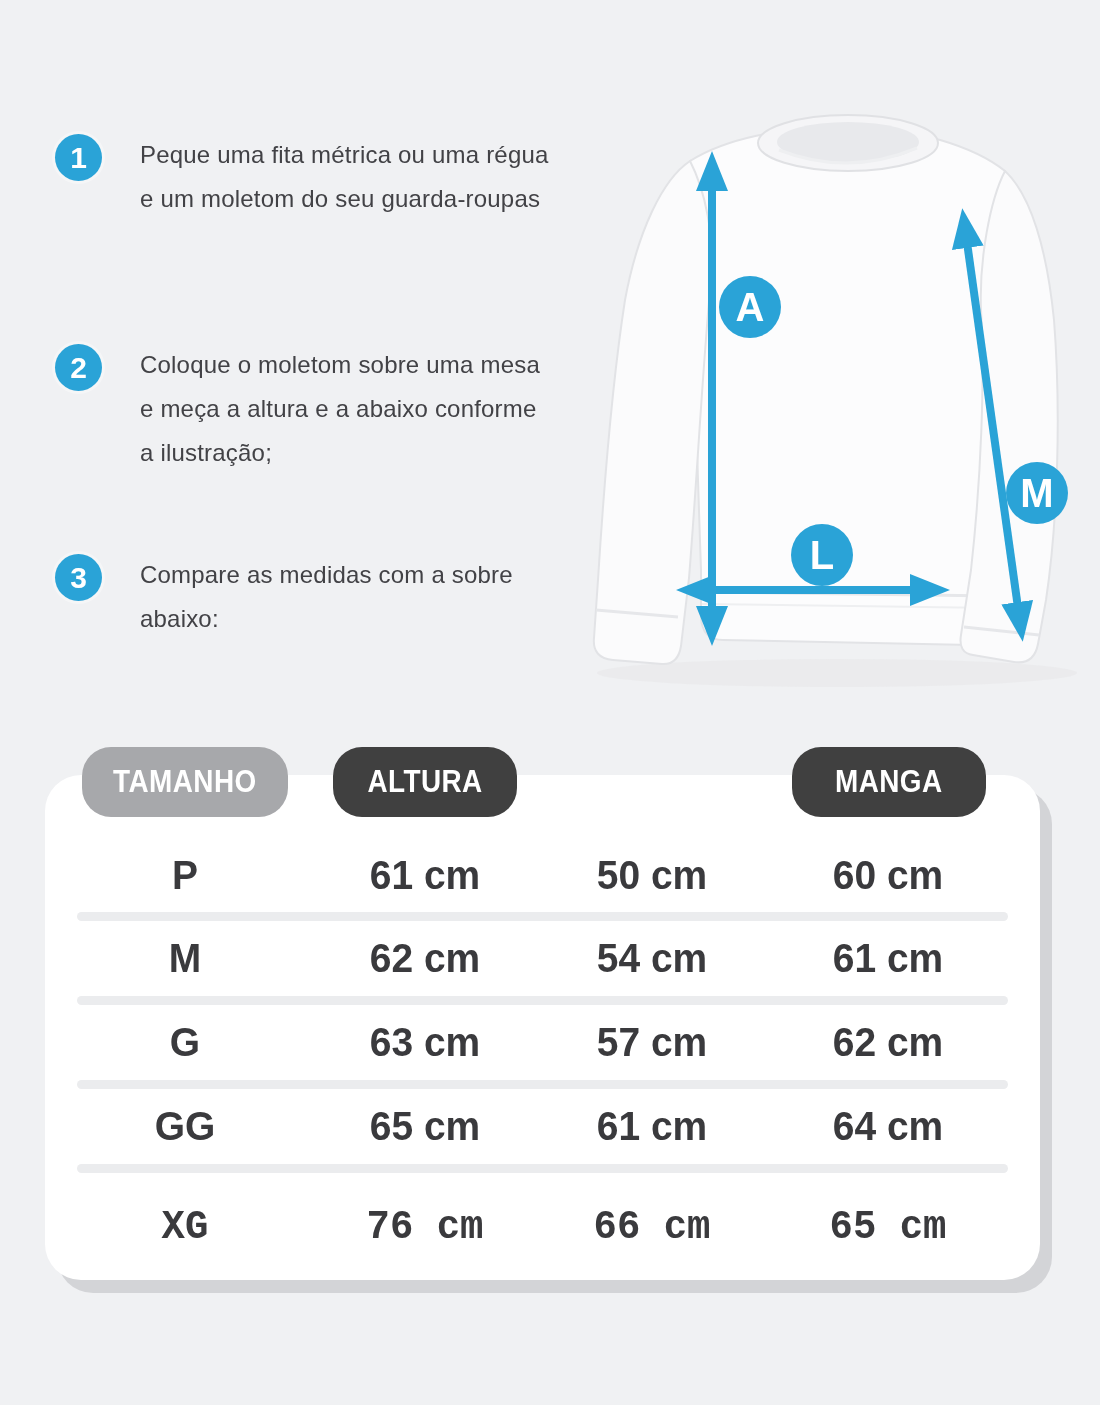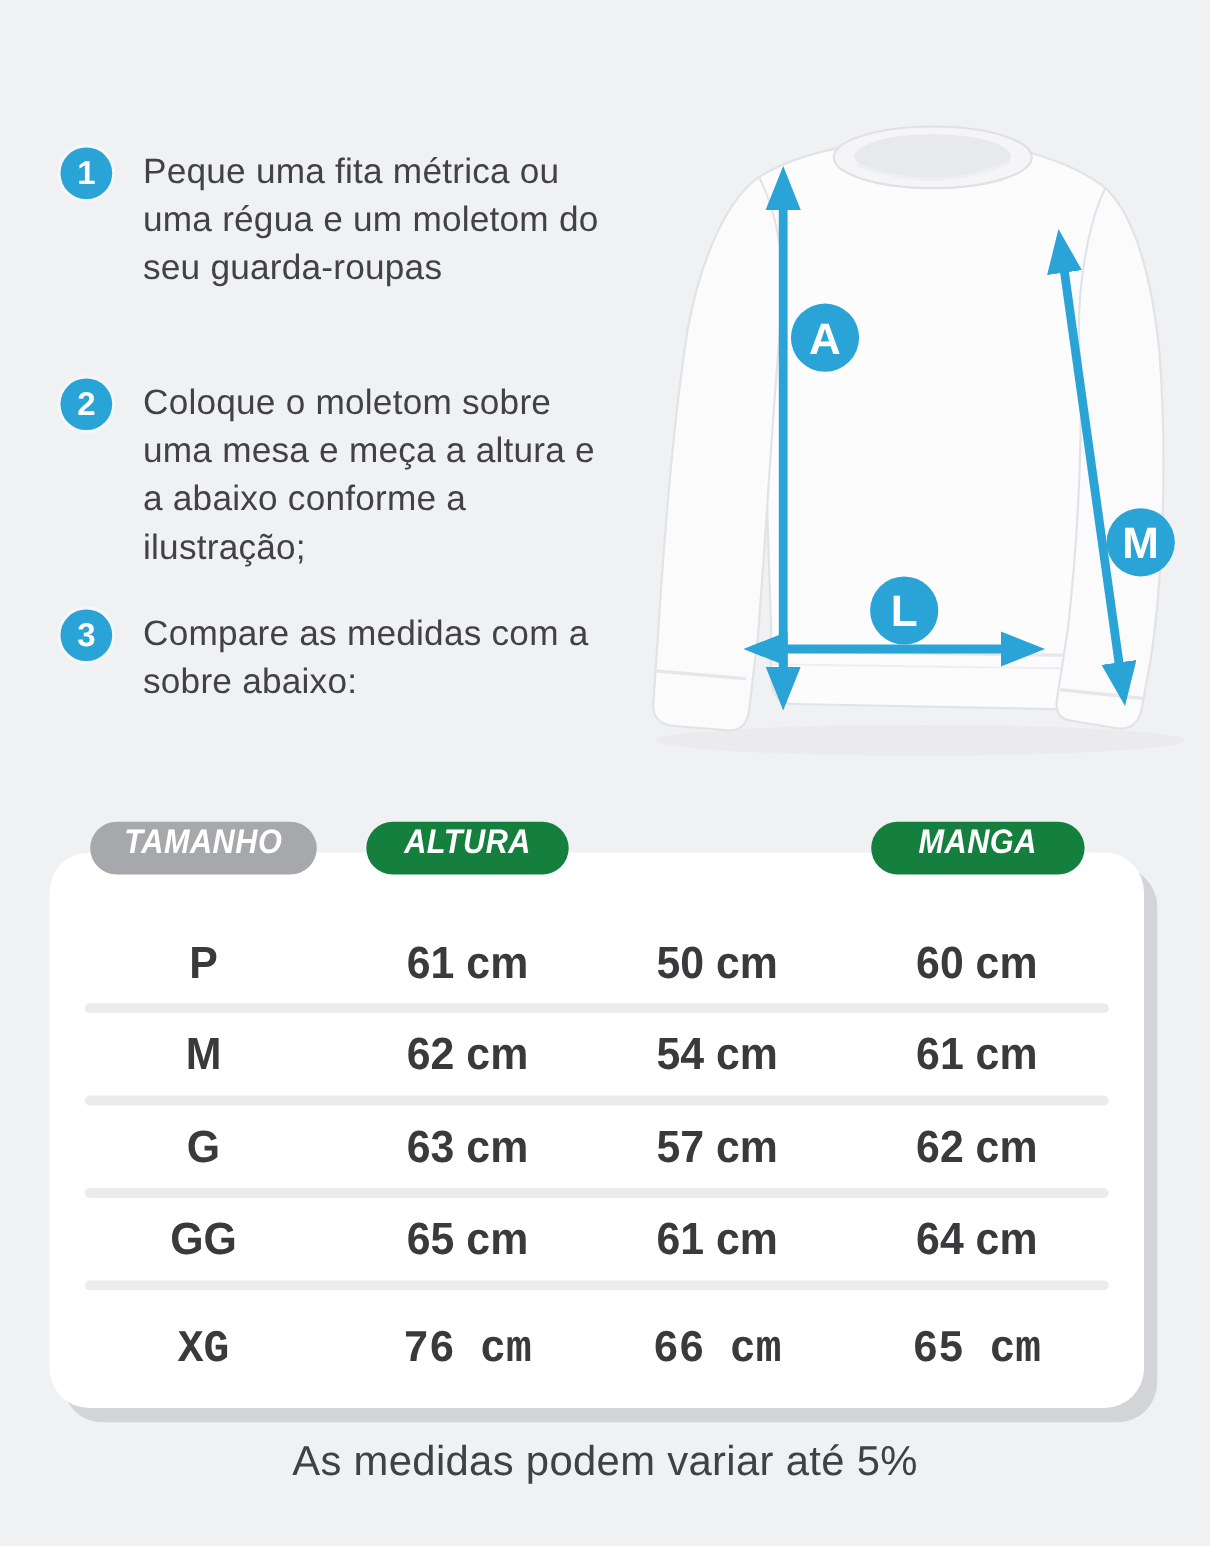--- a/index.html
+++ b/index.html
@@ -46,23 +46,23 @@
     color:#ffffff;
     font-size:30px;
     font-weight:700;
     display:flex;
     align-items:center;
     justify-content:center;
     margin-top:1px;
     box-shadow:0 0 0 3px rgba(255,255,255,.35);
   }
   .step-text{
-    margin-left:28px;
+    margin-left:38px;
     width:420px;
-    font-size:32px;
+    font-size:24px;
     line-height:44px;
     color:#424246;
     letter-spacing:.2px;
   }
   .step1{top:133px;}
   .step2{top:343px;}
   .step3{top:553px;}
   
   .diagram{
     position:absolute;
@@ -73,37 +73,37 @@
   .card{
     position:absolute;
     left:45px; top:775px;
     width:995px; height:505px;
     background:#ffffff;
     border-radius:36px;
     box-shadow:12px 13px 0 #d3d4d7;
   }
   .pill{
     position:absolute;
-    height:48px;
+    height:70px;
     border-radius:29px;
     display:flex;
+    align-items:center;
     justify-content:center;
     top:747px;
-    font-style:italic;
   }
   .pill span{
     color:#ffffff;
     font-size:31px;
     font-weight:700;
     letter-spacing:.5px;
     transform:scaleX(.9);
     white-space:nowrap;
   }
   .pill-gray{background:#a7a8ab;}
-  .pill-blue{background:#15803d;}
+  .pill-blue{background:#404040;}
   .pill-tamanho{left:82px; width:206px;}
   .pill-altura{left:333px; width:184px;}
   .pill-largura{left:555px; width:196px;}
   .pill-manga{left:792px; width:194px;}
   
   .row{
     position:absolute;
     left:0; width:995px; height:60px;
   }
   .cell{
@@ -282,15 +282,14 @@
   <div class="pill pill-gray pill-tamanho">
     <span>TAMANHO</span>
   </div>
   <div class="pill pill-blue pill-altura">
     <span>ALTURA</span>
   </div>
   <div class="pill pill-blue pill-manga">
     <span>MANGA</span>
   </div>
 
-  <div class="footer">As medidas podem variar até 5%</div>
 
 </div>
 
 </body></html>

